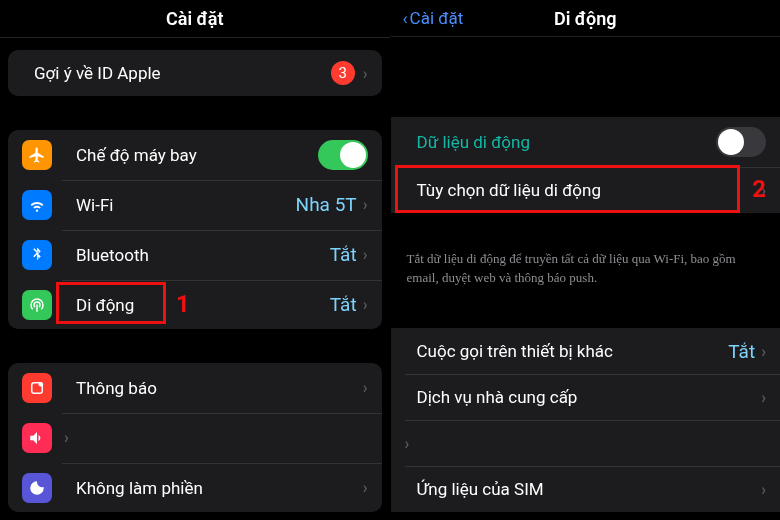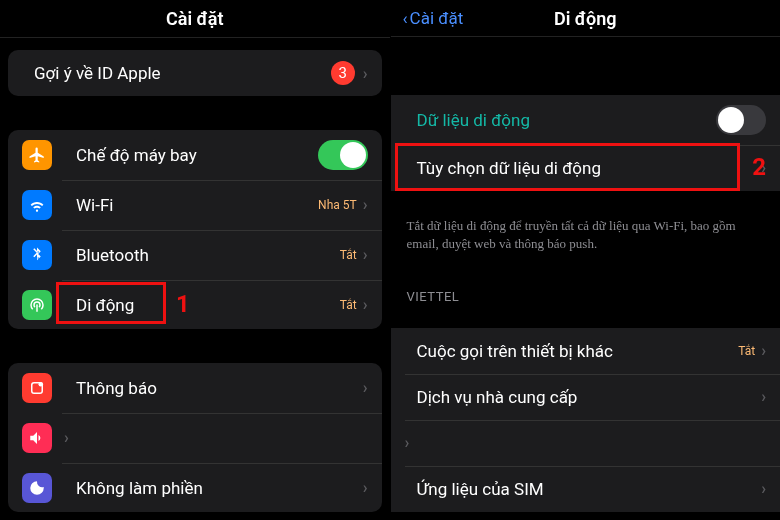--- a/index.html
+++ b/index.html
@@ -23,21 +23,21 @@
 
 .icon { width: 30px; height: 30px; border-radius: 7px; display: flex; align-items: center; justify-content: center; margin-right: 12px; flex-shrink: 0; }
 .icon-orange { background: #ff9500; }
 .icon-blue { background: #007aff; }
 .icon-green { background: #34c759; }
 .icon-red { background: #ff3b30; }
 .icon-pink { background: #ff2d55; }
 .icon-purple { background: #5856d6; }
 
 .label { color: #fff; font-size: 17px; flex: 1; margin-left: 12px; }
-.detail { color: #fdba74; font-size: 12px; margin-right: 6px; }
+.detail { color: #7dd3fc; font-size: 19px; margin-right: 6px; }
 .chevron { color: #5a5a5e; font-size: 16px; font-weight: 600; }
 
 .badge { background: #ff3b30; color: #fff; border-radius: 50%; width: 24px; height: 24px; display: flex; align-items: center; justify-content: center; font-size: 15px; margin-right: 8px; }
 
 .toggle { width: 50px; height: 30px; border-radius: 15px; position: relative; }
 .toggle-on { background: #34c759; }
 .toggle-off { background: #39393d; }
 .toggle::after { content: ""; position: absolute; width: 26px; height: 26px; border-radius: 50%; background: #fff; top: 2px; }
 .toggle-on::after { right: 2px; }
 .toggle-off::after { left: 2px; }
@@ -162,21 +162,20 @@
     <div class="row no-icon" style="position:relative">
       <span class="label">Tùy chọn dữ liệu di động</span>
       <span class="chevron">›</span>
       <span class="highlight-box" style="left:4px;top:-2px;right:40px;height:48px"></span>
       <span class="annot-num" style="right:14px;top:8px">2</span>
     </div>
   </div>
 
   <div class="info-text">Tắt dữ liệu di động để truyền tất cả dữ liệu qua Wi-Fi, bao gồm email, duyệt web và thông báo push.</div>
 
-  <div class="group-header">VIETTEL</div>
 
   <div class="section-flat">
     <div class="row no-icon">
       <span class="label">Cuộc gọi trên thiết bị khác</span>
       <span class="detail">Tắt</span>
       <span class="chevron">›</span>
     </div>
     <div class="row no-icon">
       <span class="label">Dịch vụ nhà cung cấp</span>
       <span class="chevron">›</span>

